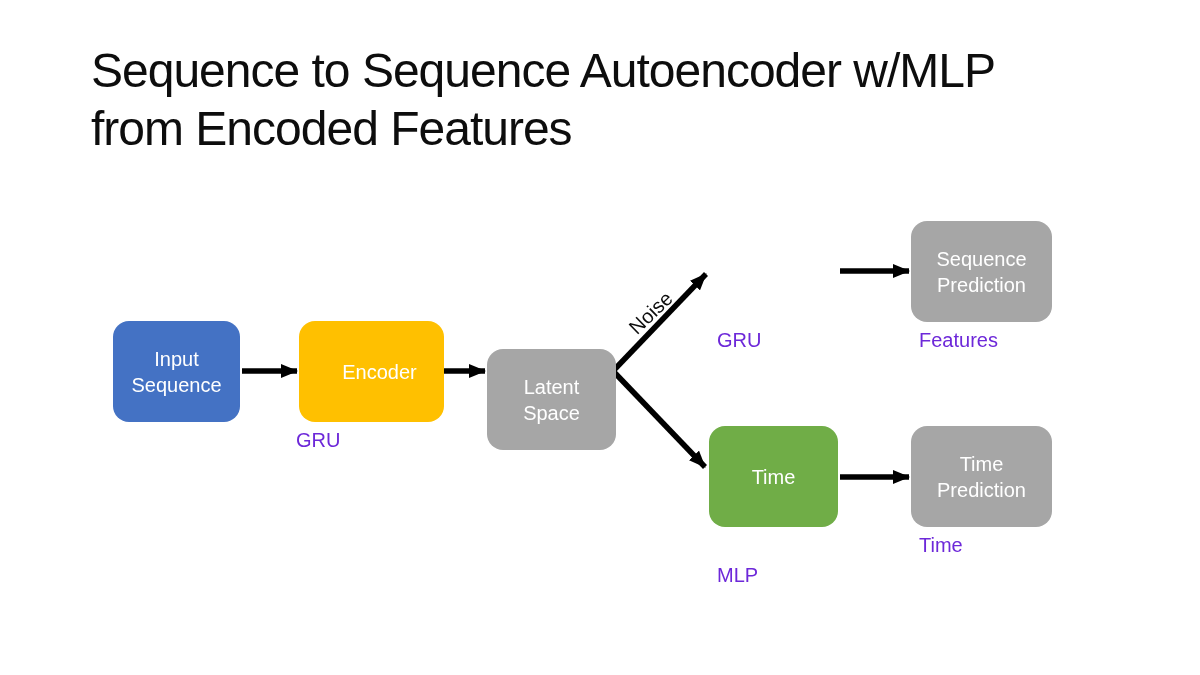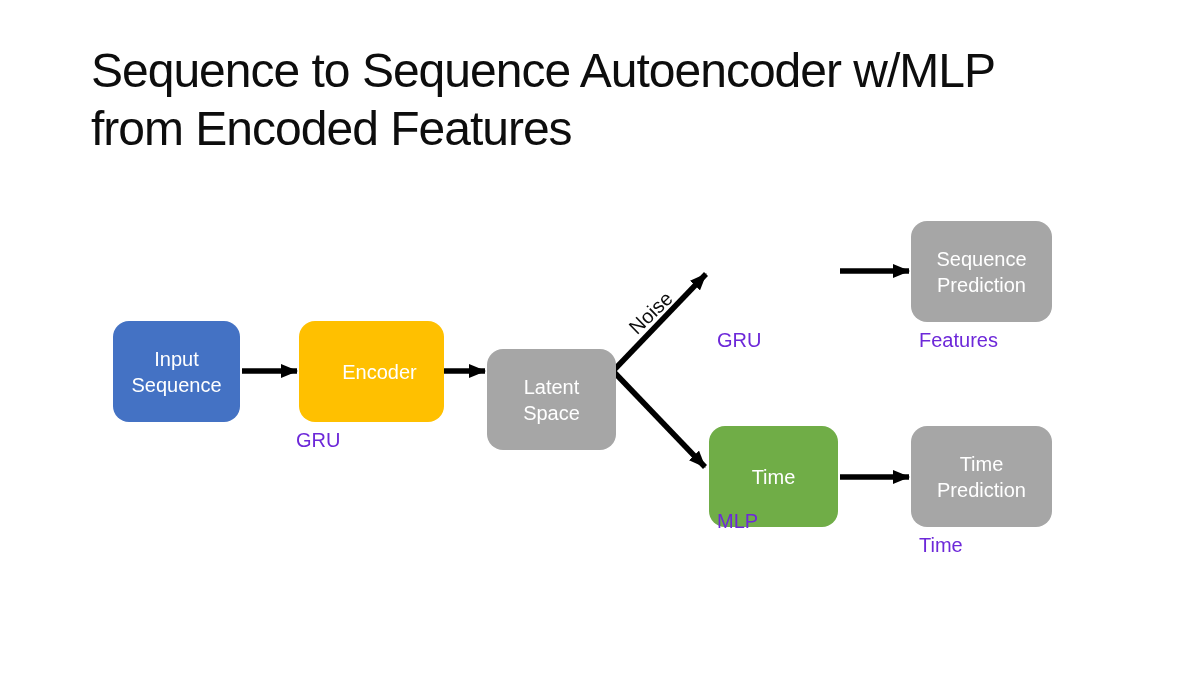--- a/index.html
+++ b/index.html
@@ -56,21 +56,21 @@
   .n-timepred { left: 911px; top: 426px; width: 141px; height: 101px; background: #A6A6A6; }
   .annot {
     position: absolute;
     color: #6d28d9;
     font-size: 20px;
     line-height: 22px;
   }
   .a-enc     { left: 296px; top: 429px; }
   .a-dec     { left: 717px; top: 329px; }
   .a-softmax { left: 919px; top: 329px; }
-  .a-mlp     { left: 717px; top: 510px; }
+  .a-mlp     { left: 717px; top: 564px; }
   .a-relu    { left: 919px; top: 534px; }
   .edge-label {
     position: absolute;
     left: 651px;
     top: 313px;
     transform: translate(-50%, -50%) rotate(-44deg);
     color: #0d0d0d;
     font-size: 20px;
     white-space: nowrap;
   }

